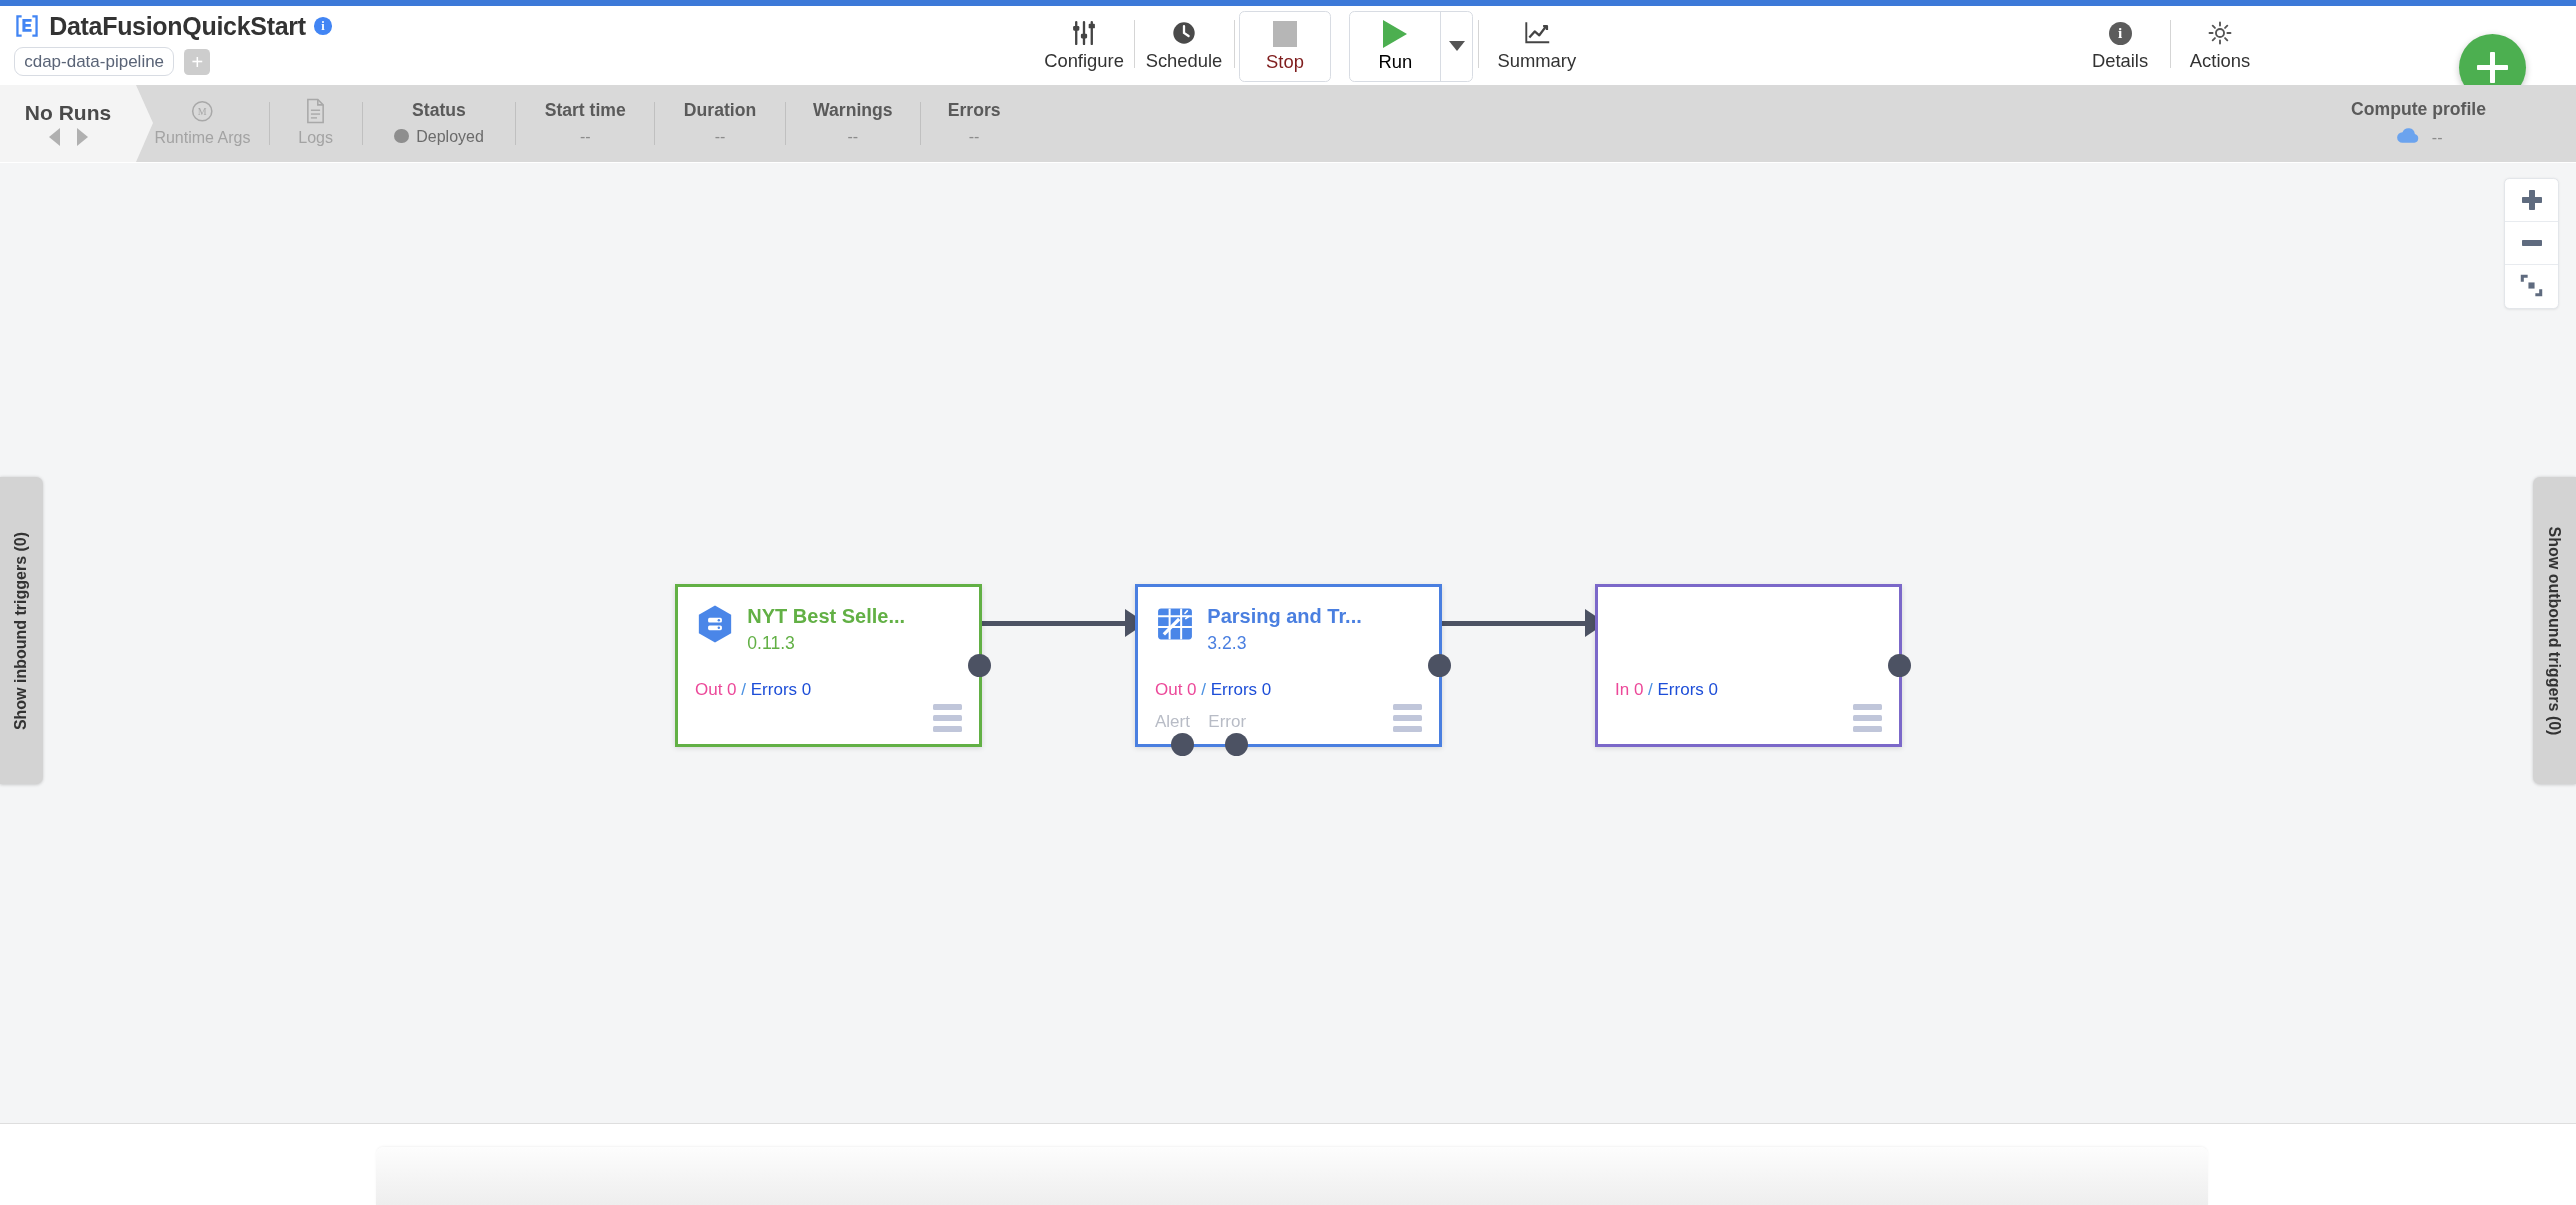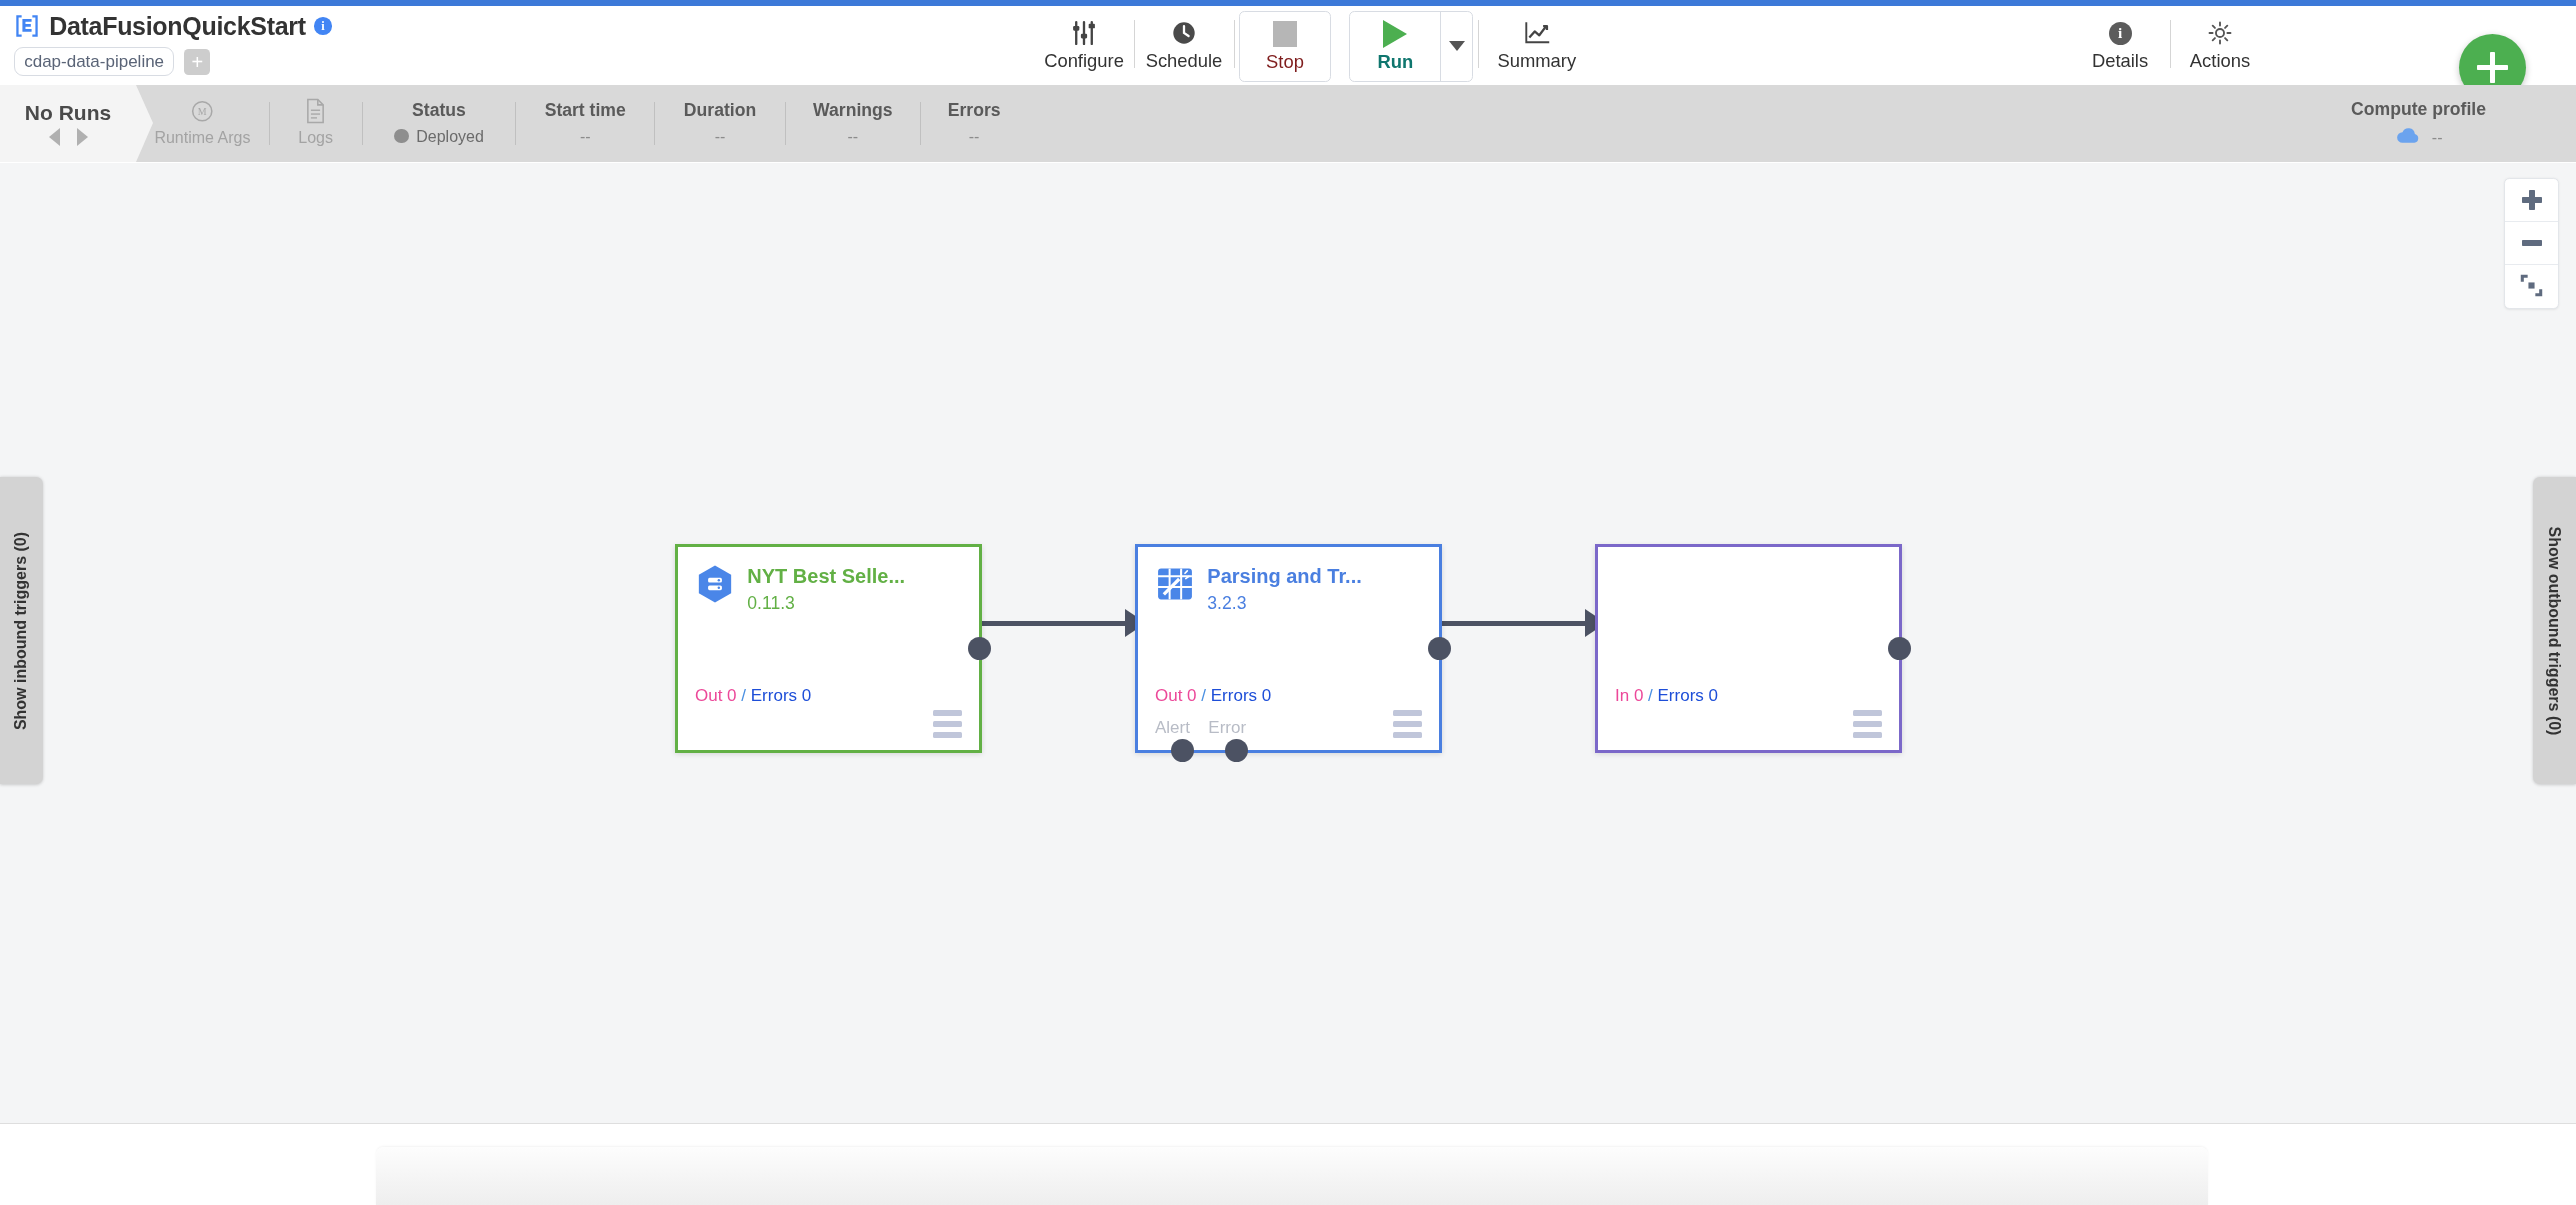--- a/index.html
+++ b/index.html
@@ -77,21 +77,21 @@
   .caret-down {
     width: 0; height: 0; border-left: 8.4px solid transparent;
     border-right: 8.4px solid transparent; border-top: 10px solid #555;
   }
   .stop-square { width: 24.5px; height: 26px; background: #b6b6b6; }
   .run-tri {
     width: 0; height: 0; border-top: 14.6px solid transparent;
     border-bottom: 14.6px solid transparent; border-left: 24px solid #4caf50;
   }
   .lbl-stop { color: #7f1d1d; }
-  .lbl-run { color: #0f766e; font-weight: bold; }
+  .lbl-run { color: #000000; }
 
   
   .toolbar-right {
     position: absolute; left: 2075px; top: 4.6px;
     display: flex; align-items: stretch; height: 71px;
   }
   .info-circle-dark {
     width: 23px; height: 23px; border-radius: 50%; background: #5c5c5c;
     display: flex; align-items: center; justify-content: center;
     color: #fff; font-size: 15.3px; font-weight: bold;
@@ -187,23 +187,24 @@
   }
   .trigger-right {
     right: 0; top: 314px; width: 43px; height: 307px;
     border-radius: 7px 0 0 7px;
   }
   .vtext { transform: rotate(-90deg); white-space: nowrap; }
   .vtext-r { transform: rotate(90deg); white-space: nowrap; }
 
   
   .node {
-    position: absolute; width: 307px; height: 209px;
+    position: absolute; width: 307px; height: 163px;
     background: #ffffff; border: 3.1px solid #888;
     box-shadow: 0 1.5px 5.4px rgba(0,0,0,.13);
+    margin-top: 40px;
   }
   .node-green  { border-color: #62b045; }
   .node-blue   { border-color: #4a7fe0; }
   .node-purple { border-color: #7b68c9; }
 
   .node-head { display: flex; align-items: flex-start; padding: 17px 0 0 17px; }
   .node-icon { width: 40px; height: 40px; flex: none; margin-right: 12.3px; }
   .node-titles { padding-top: 0.8px; }
   .node-name {
     font-size: 20px; font-weight: bold; line-height: 23px;

